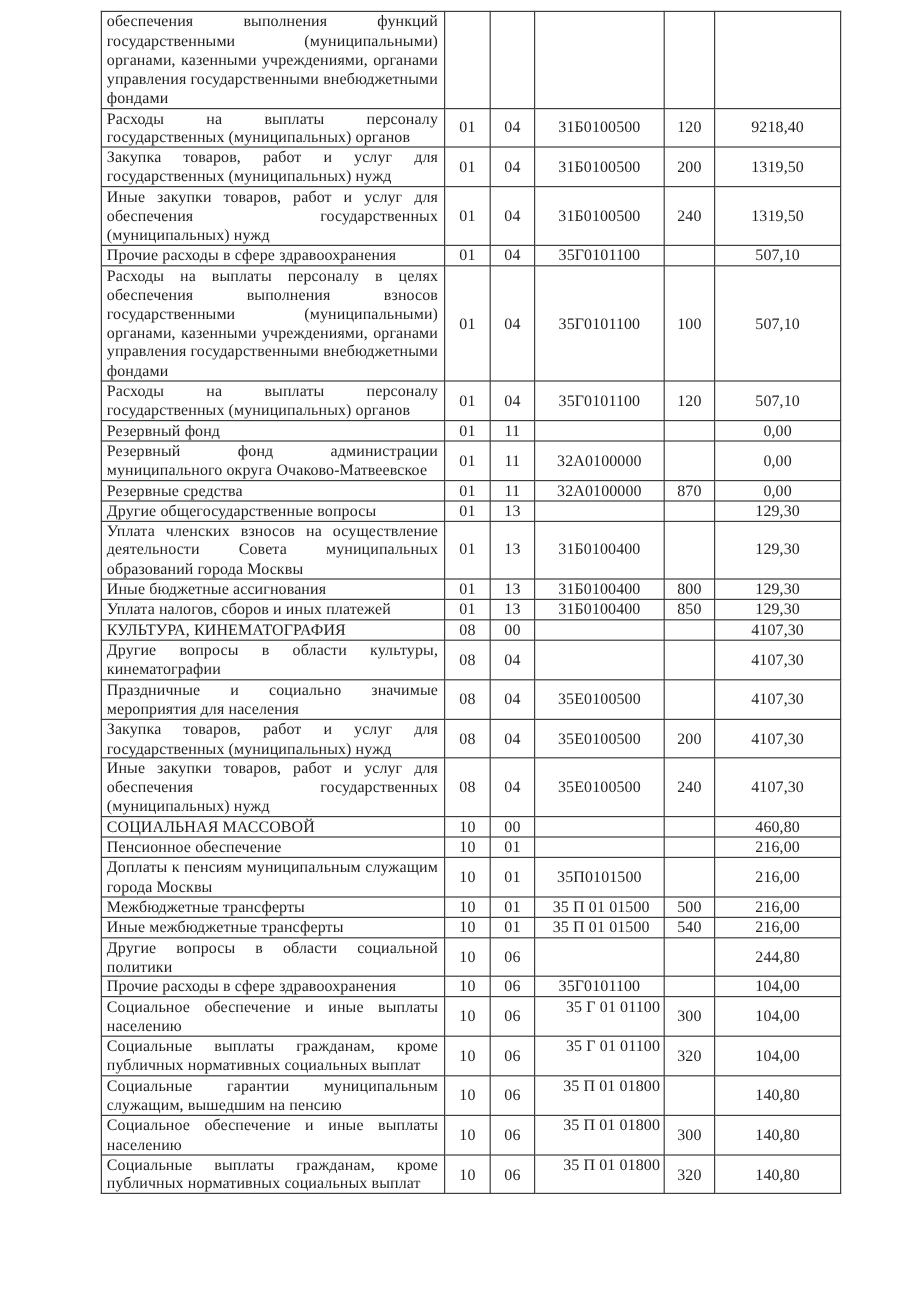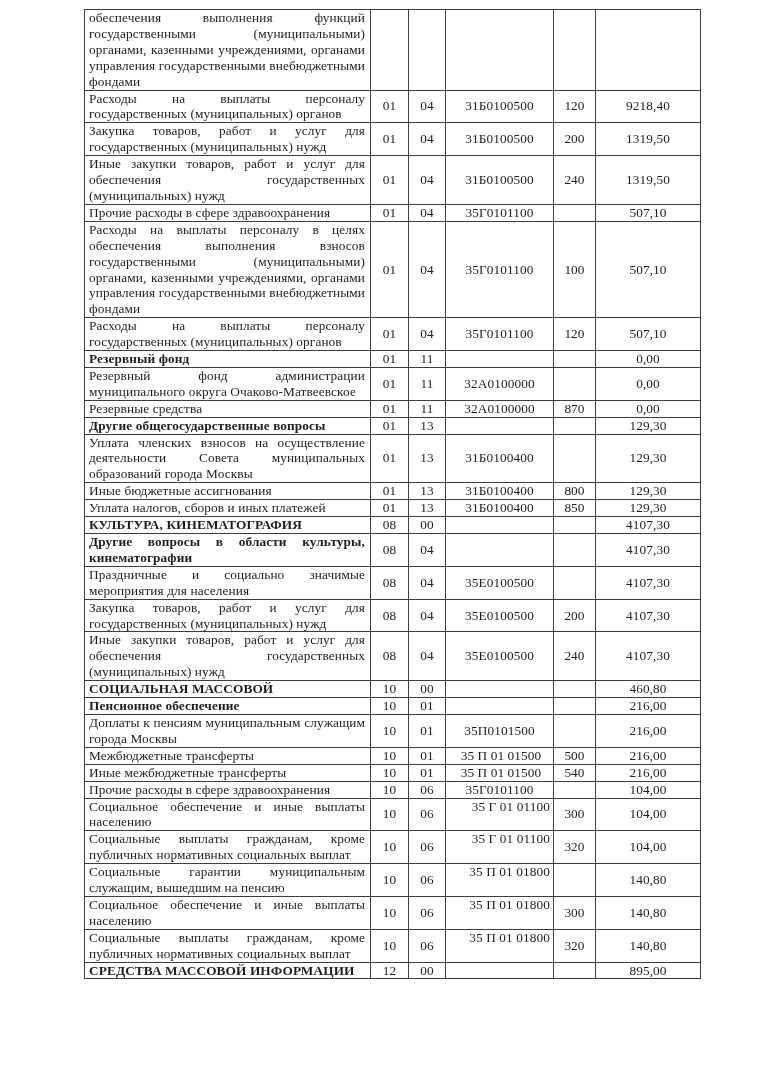--- a/index.html
+++ b/index.html
@@ -31,21 +31,21 @@
     vertical-align:middle;
     text-align:center;
     letter-spacing:0.1px;
   }
   td.name {
     text-align:justify;
     vertical-align:top;
     padding:0 5px 0 4px;
     hyphens:none;
   }
-  td.name.bold { font-weight:bold; }
+  td.name.bold { font-weight:normal; }
   td.csr-left   { text-align:center; padding-left:6px; }
   td.csr-topleft{ text-align:right; vertical-align:top; padding-left:6px; }
 </style>
 </head>
 <body>
 
 <div class="page">
   <table class="budget">
     <colgroup>
       <col class="c-name">
@@ -242,20 +242,28 @@
         </tr>
         <tr>
           <td class="name">Иные межбюджетные трансферты</td>
           <td class="num">10</td>
           <td class="num">01</td>
           <td class="csr-left">35 П 01 01500</td>
           <td class="num">540</td>
           <td class="sum">216,00</td>
         </tr>
         <tr>
+          <td class="name bold">Другие вопросы в области социальной политики</td>
+          <td class="num">10</td>
+          <td class="num">06</td>
+          <td class="csr"></td>
+          <td class="num"></td>
+          <td class="sum">244,80</td>
+        </tr>
+        <tr>
           <td class="name">Прочие расходы в сфере здравоохранения</td>
           <td class="num">10</td>
           <td class="num">06</td>
           <td class="csr">35Г0101100</td>
           <td class="num"></td>
           <td class="sum">104,00</td>
         </tr>
         <tr>
           <td class="name">Социальное обеспечение и иные выплаты населению</td>
           <td class="num">10</td>
@@ -288,24 +296,16 @@
           <td class="num">300</td>
           <td class="sum">140,80</td>
         </tr>
         <tr>
           <td class="name">Социальные выплаты гражданам, кроме публичных нормативных социальных выплат</td>
           <td class="num">10</td>
           <td class="num">06</td>
           <td class="csr-topleft">35 П 01 01800</td>
           <td class="num">320</td>
           <td class="sum">140,80</td>
-        </tr>
-        <tr>
-          <td class="name bold">СРЕДСТВА МАССОВОЙ ИНФОРМАЦИИ</td>
-          <td class="num">12</td>
-          <td class="num">00</td>
-          <td class="csr"></td>
-          <td class="num"></td>
-          <td class="sum">895,00</td>
         </tr>
       </tbody>
   </table>
 </div>
 
 </body></html>

